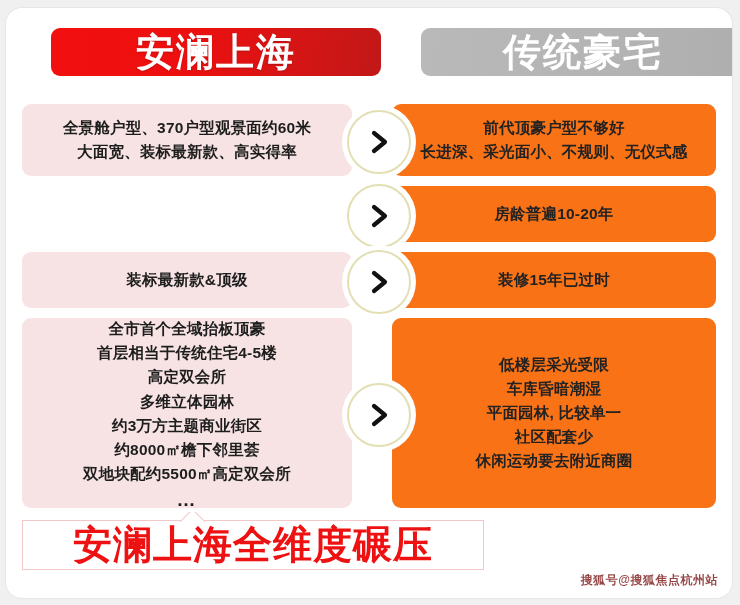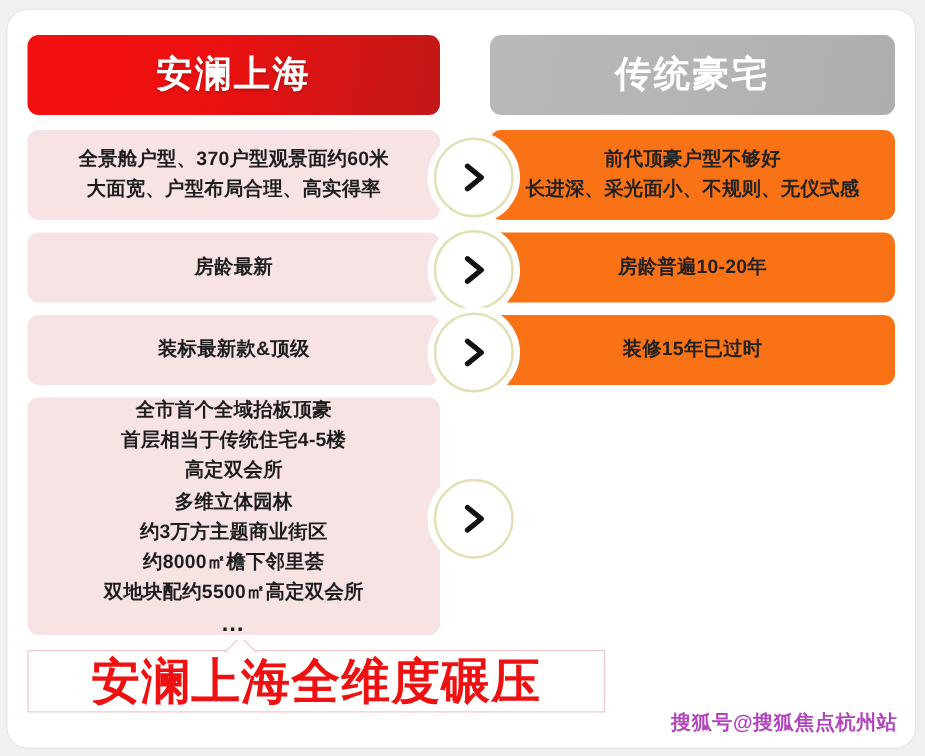--- a/index.html
+++ b/index.html
@@ -39,29 +39,30 @@
   .headers {
     position: absolute;
     left: 0;
     top: 0;
     width: 726px;
     height: 96px;
   }
   .hdr {
     position: absolute;
     top: 20px;
-    height: 64px;
+    height: 48px;
     border-radius: 9px;
     display: flex;
     align-items: center;
     justify-content: center;
     color: #ffffff;
-    font-size: 29px;
+    font-size: 38px;
     font-weight: bold;
     letter-spacing: 2px;
+    margin-left: 29px;
   }
   .hdr-left {
     left: 16px;
     width: 330px;
     background: linear-gradient(100deg, #f20f0f 0%, #ed1010 42%, #c21818 100%);
     text-shadow: 0 1px 2px rgba(0,0,0,0.18);
   }
   .hdr-right {
     left: 386px;
     width: 324px;
@@ -180,23 +181,23 @@
     border-left: 1.5px solid #f0c8c8;
     border-top: 1.5px solid #f0c8c8;
     transform: rotate(45deg);
   }
 
   
   .watermark {
     position: absolute;
     right: 14px;
     bottom: 9px;
-    font-size: 16px;
+    font-size: 12px;
     font-weight: bold;
-    color: #a21caf;
+    color: #7f1d1d;
     letter-spacing: 0.5px;
     white-space: nowrap;
     opacity: 0.82;
   }
 </style>
 </head>
 <body>
 
 <div id="page">
   <div class="card">
@@ -204,41 +205,36 @@
     <div class="headers">
       <div class="hdr hdr-left">安澜上海</div>
       <div class="hdr hdr-right">传统豪宅</div>
     </div>
 
     <div class="rows" id="rows-container">
         <div class="row" style="height: 72px;">
           <div class="cell cell-left" style="height: 72px;">
             <div class="lines">
               <div>全景舱户型、370户型观景面约60米</div>
-              <div>大面宽、户型布局合理、高实得率</div>
+              <div>大面宽、装标最新款、高实得率</div>
             </div>
           </div>
           <div class="cell cell-right" style="height: 72px;">
             <div class="lines">
               <div>前代顶豪户型不够好</div>
               <div>长进深、采光面小、不规则、无仪式感</div>
             </div>
           </div>
           <div class="chev" style="top: 6px;">
             <svg width="26" height="26" viewBox="0 0 26 26" aria-hidden="true">
               <path d="M8 4 L19 13 L8 22" fill="none" stroke="#111111" stroke-width="4.2" stroke-linecap="round" stroke-linejoin="round"></path>
             </svg>
           </div>
         </div>
         <div class="row" style="height: 56px;">
-          <div class="cell cell-left" style="height: 56px;">
-            <div class="lines">
-              <div>房龄最新</div>
-            </div>
-          </div>
           <div class="cell cell-right" style="height: 56px;">
             <div class="lines">
               <div>房龄普遍10-20年</div>
             </div>
           </div>
           <div class="chev" style="top: -2px;">
             <svg width="26" height="26" viewBox="0 0 26 26" aria-hidden="true">
               <path d="M8 4 L19 13 L8 22" fill="none" stroke="#111111" stroke-width="4.2" stroke-linecap="round" stroke-linejoin="round"></path>
             </svg>
           </div>
@@ -266,20 +262,29 @@
               <div>全市首个全域抬板顶豪</div>
               <div>首层相当于传统住宅4-5楼</div>
               <div>高定双会所</div>
               <div>多维立体园林</div>
               <div>约3万方主题商业街区</div>
               <div>约8000㎡檐下邻里荟</div>
               <div>双地块配约5500㎡高定双会所</div>
               <div class="ellipsis">…</div>
             </div>
           </div>
+          <div class="cell cell-right" style="height: 190px;">
+            <div class="lines">
+              <div>低楼层采光受限</div>
+              <div>车库昏暗潮湿</div>
+              <div>平面园林, 比较单一</div>
+              <div>社区配套少</div>
+              <div>休闲运动要去附近商圈</div>
+            </div>
+          </div>
           <div class="chev" style="top: 65px;">
             <svg width="26" height="26" viewBox="0 0 26 26" aria-hidden="true">
               <path d="M8 4 L19 13 L8 22" fill="none" stroke="#111111" stroke-width="4.2" stroke-linecap="round" stroke-linejoin="round"></path>
             </svg>
           </div>
         </div>
       </div>
 
     <div class="banner-wrap">
       <div class="banner">

